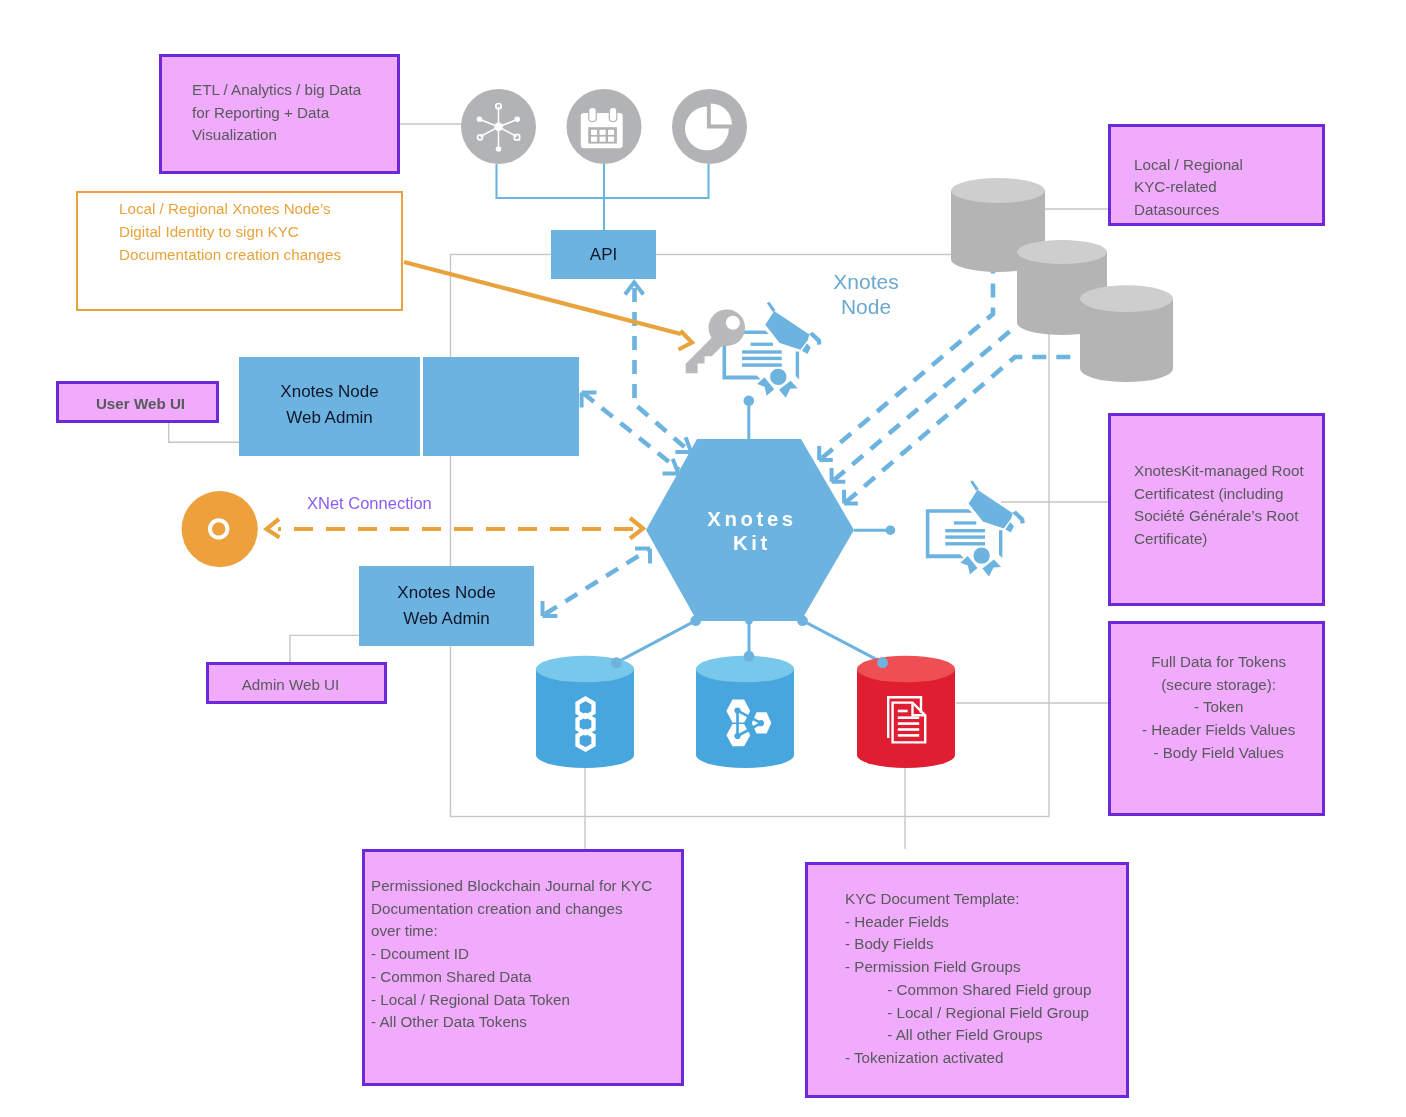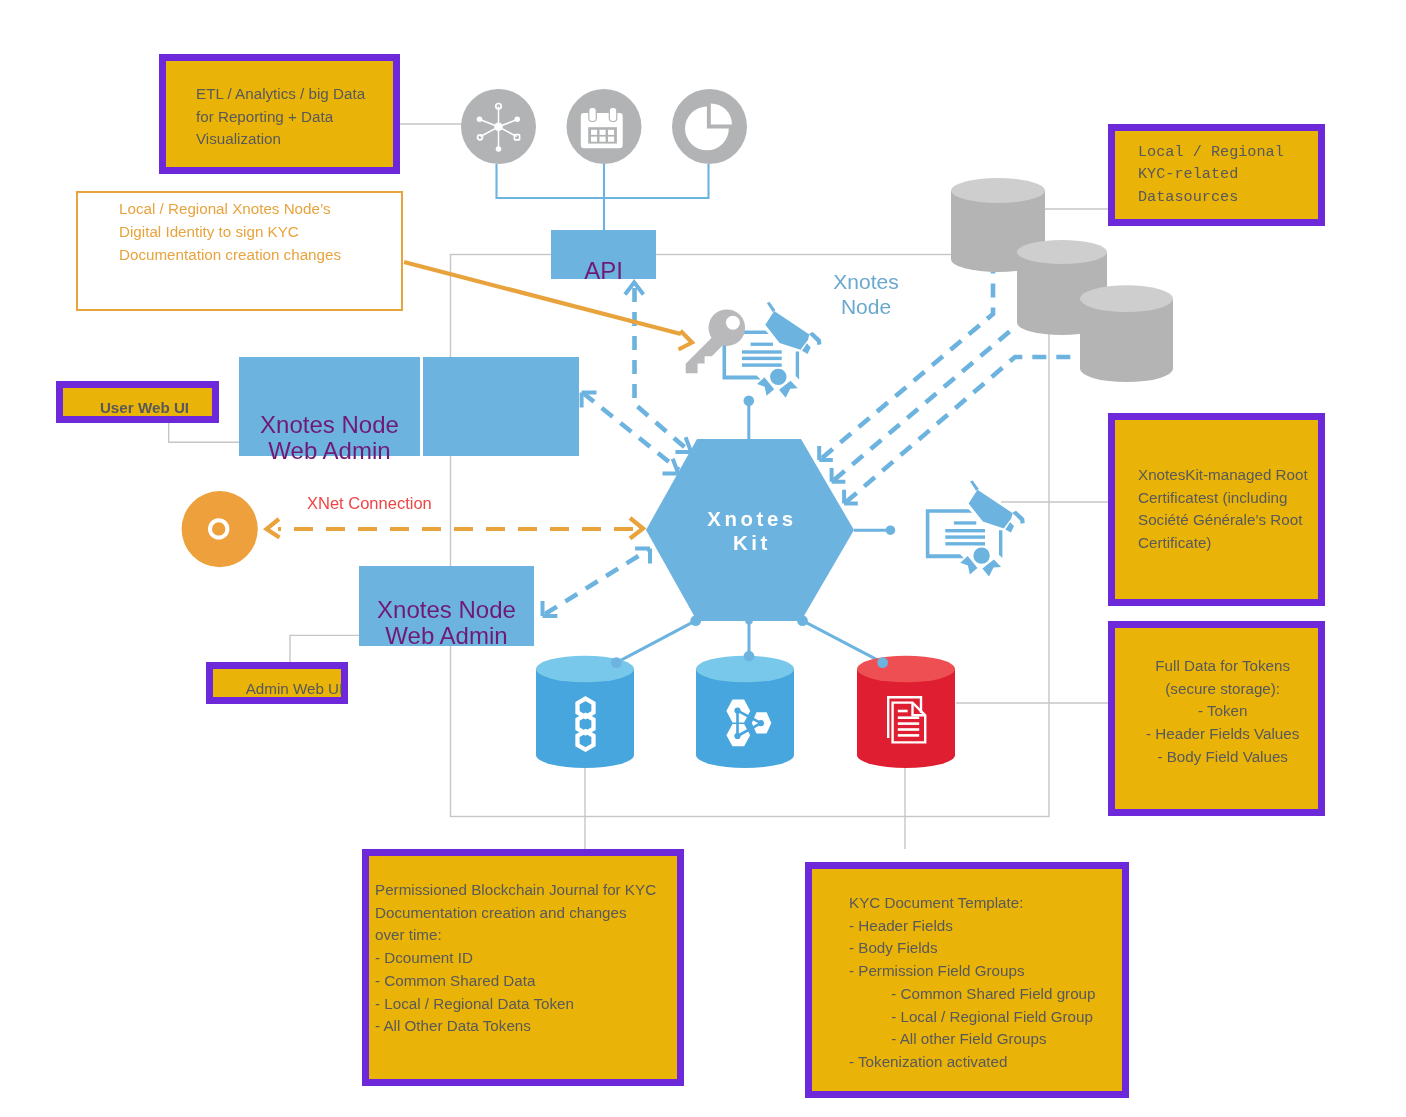--- a/index.html
+++ b/index.html
@@ -1,22 +1,22 @@
 <!DOCTYPE html>
 <html><head>
 <meta charset="utf-8">
 <style>
   html,body{margin:0;padding:0;background:#fff;}
   body{width:1406px;height:1117px;font-family:"Liberation Sans",sans-serif;overflow:hidden;position:relative;}
   #stage{position:absolute;left:0;top:0;width:1406px;height:1117px;background:#fff;}
   svg#scene{position:absolute;left:0;top:0;width:1406px;height:1117px;}
-  .txtbox{position:absolute;box-sizing:border-box;border:7px solid #6d28d9;background:#eab308;}
+  .txtbox{position:absolute;box-sizing:border-box;border:3px solid #6d28d9;background:#f0abfc;}
   .txtbox .tx{position:absolute;color:#58595b;font-size:15.2px;line-height:22.7px;white-space:pre;}
   .bluebox{position:absolute;box-sizing:border-box;background:#6db3e0;display:flex;align-items:center;justify-content:center;}
-  .bluebox span{color:#701a75;font-size:24px;line-height:26px;text-align:center;white-space:pre-line;margin-top:33px;}
+  .bluebox span{color:#0f172a;font-size:17px;line-height:26px;text-align:center;white-space:pre-line;}
 </style>
 </head>
 <body>
 
 <div id="stage">
 <svg id="scene" viewBox="0 0 1406 1117" xmlns="http://www.w3.org/2000/svg">
 
   <g stroke="#c6c6c6" stroke-width="1.4" fill="none">
     <rect x="450.5" y="254.5" width="598.5" height="562"></rect>
     <path d="M400,124 H462"></path>
@@ -232,26 +232,26 @@
   <div class="txtbox" style="left:159px;top:54px;width:241px;height:120px;">
     <div class="tx" style="left:30px;top:22px;">ETL / Analytics / big Data
 for Reporting + Data
 Visualization</div>
   </div>
 
   <div class="txtbox" style="left:56px;top:381px;width:163px;height:42px;font-weight:bold;">
     <div class="tx" style="left:0;top:9px;width:163px;text-align:center;">User Web UI</div>
   </div>
 
-  <div class="txtbox" style="left:206px;top:662px;width:142px;height:42px;padding-left:16px;">
+  <div class="txtbox" style="left:206px;top:662px;width:181px;height:42px;padding-left:16px;">
     <div class="tx" style="left:0;top:9px;width:163px;text-align:center;">Admin Web UI</div>
   </div>
 
   <div class="txtbox" style="left:1108px;top:123.5px;width:217px;height:102px;">
-    <div class="tx" style="left:23px;top:10px;font-family:Liberation Mono, monospace;">Local / Regional
+    <div class="tx" style="left:23px;top:27px;">Local / Regional
 KYC-related
 Datasources</div>
   </div>
 
   <div class="txtbox" style="left:1108px;top:413px;width:217px;height:193px;">
     <div class="tx" style="left:23px;top:44px;">XnotesKit-managed Root
 Certificatest (including
 Société Générale’s Root
 Certificate)</div>
   </div>
@@ -302,18 +302,18 @@
 Web Admin</span>
   </div>
 
   <div class="bluebox" style="left:551px;top:230px;width:105px;height:49px;">
     <span>API</span>
   </div>
 
   <div style="position:absolute;left:816px;top:269px;width:100px;text-align:center;color:#6aa8cf;font-size:21px;line-height:25px;white-space:pre-line;">Xnotes
 Node</div>
 
-  <div style="position:absolute;left:307px;top:494px;color:#ef4444;font-size:16.5px;white-space:nowrap;">XNet Connection</div>
+  <div style="position:absolute;left:307px;top:494px;color:#8b5cf6;font-size:16.5px;white-space:nowrap;">XNet Connection</div>
 
   <div style="position:absolute;left:681px;top:508px;width:142px;text-align:center;color:#fff;font-size:20.4px;font-weight:bold;letter-spacing:3.6px;line-height:23.9px;white-space:pre-line;">Xnotes
 Kit</div>
 
 </div>
 
 </body></html>

